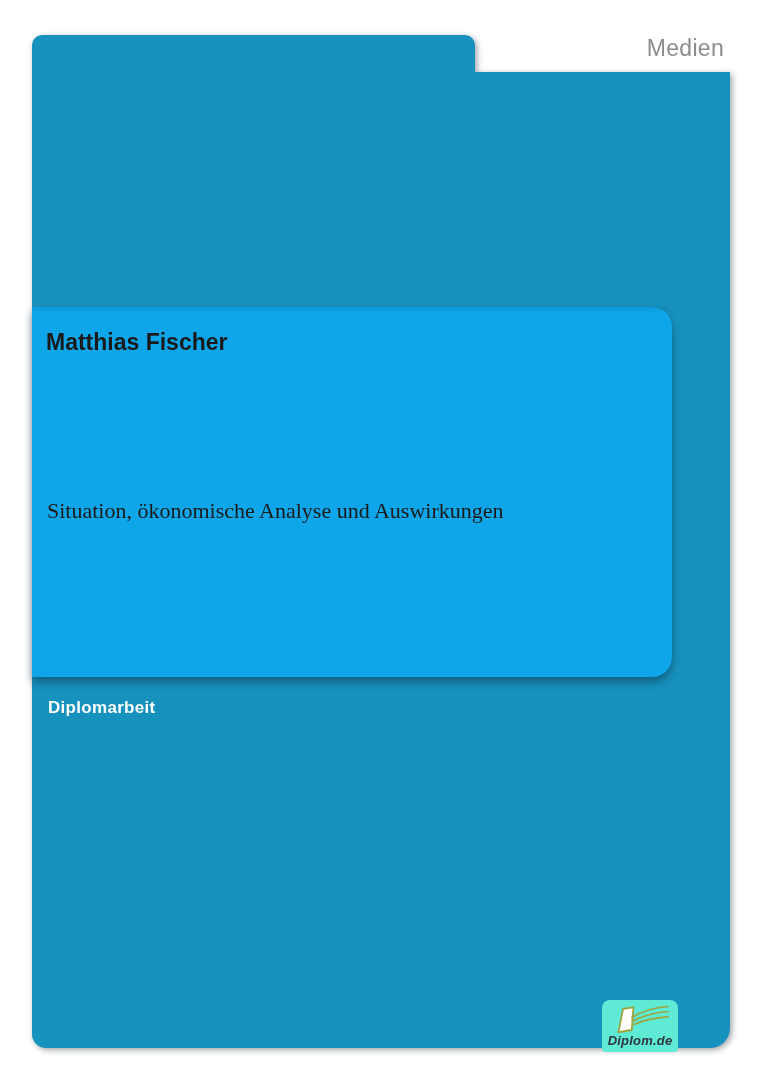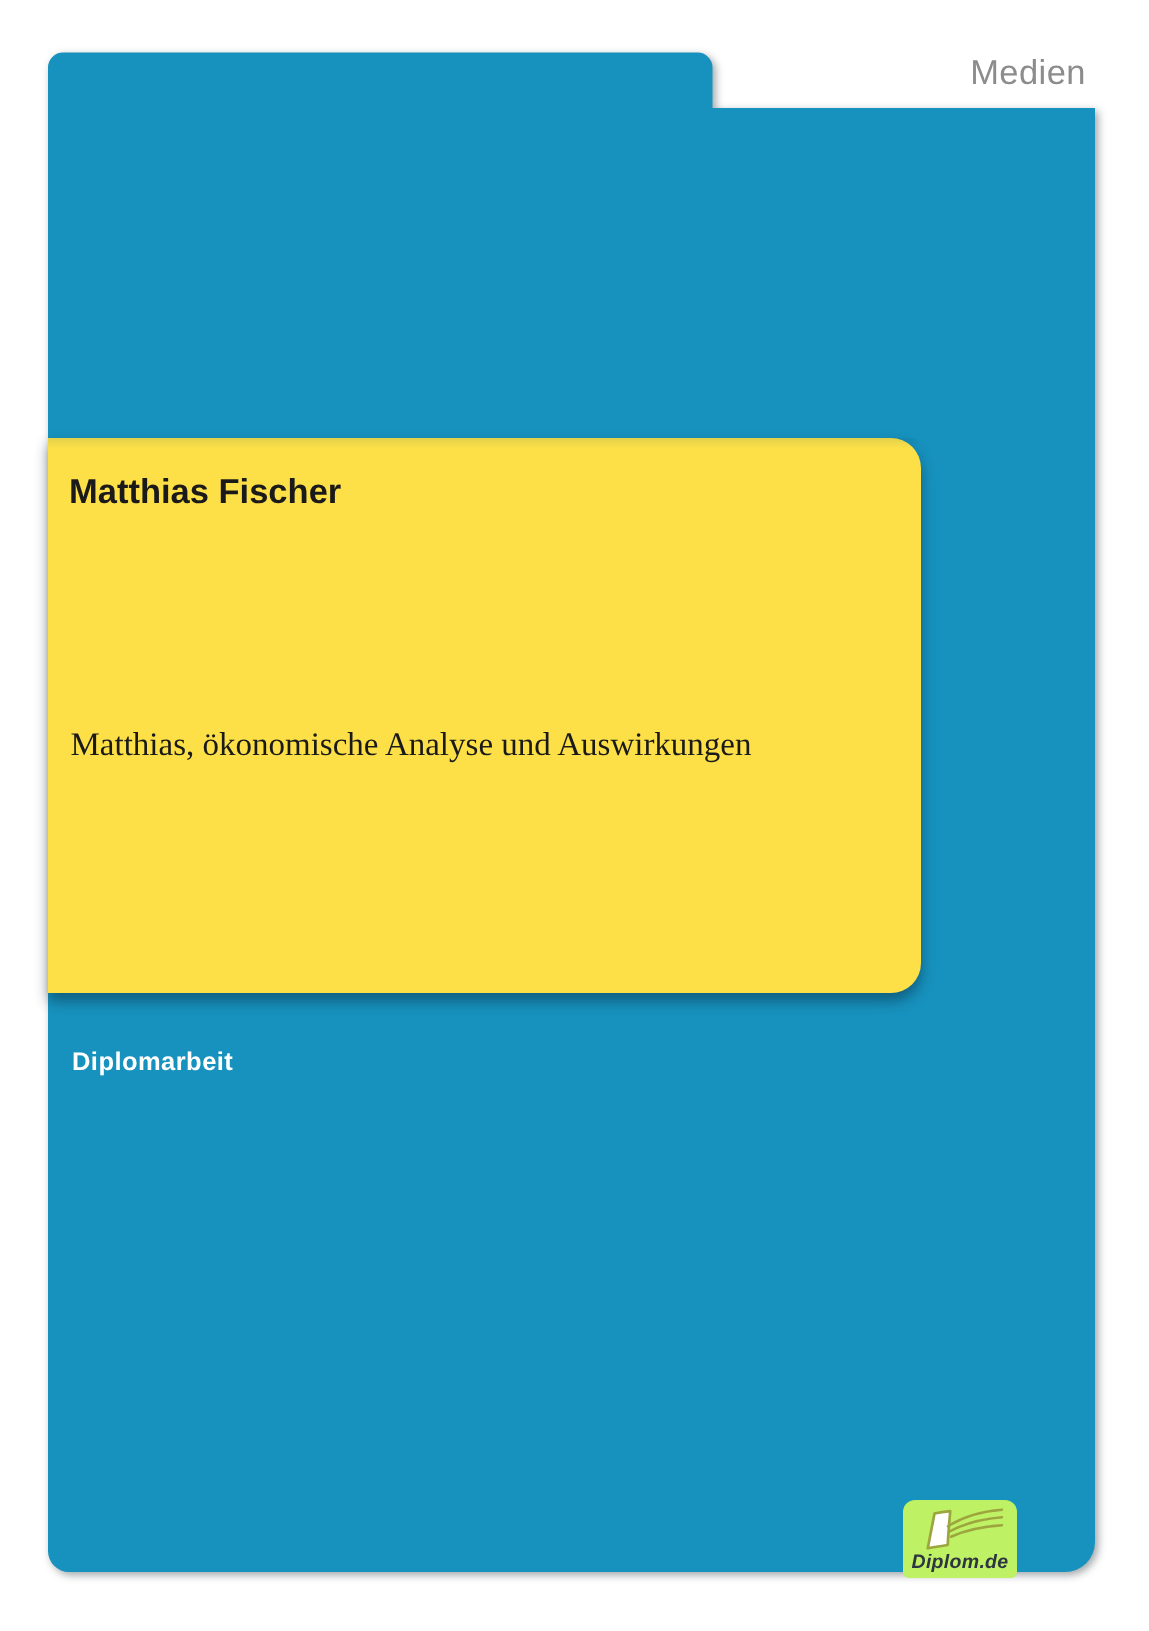--- a/index.html
+++ b/index.html
@@ -44,23 +44,23 @@
     right: 42px;
     font-size: 23px;
     line-height: 1.1;
     color: var(--category_gray, #8C8C8C);
     letter-spacing: 0.3px;
   }
 
   
   .card {
     position: absolute;
-    left: 32px; top: 292px;
-    width: 582px; height: 370px;
-    background: #fde047;
+    left: 32px; top: 307px;
+    width: 640px; height: 370px;
+    background: #0ea5e9;
     border-radius: 0 20px 20px 0;
     box-shadow: 0 5px 9px rgba(8, 30, 50, 0.45);
   }
   .card::before {
     content: "";
     position: absolute;
     left: 0; top: 0;
     width: 100%; height: 7px;
     background: linear-gradient(rgba(0, 70, 100, 0.10), rgba(0, 70, 100, 0));
     border-radius: 0 20px 0 0;
@@ -99,21 +99,21 @@
     font-weight: bold;
     letter-spacing: 0.3px;
     color: #ffffff;
   }
 
   
   .logo-box {
     position: absolute;
     left: 602px; top: 1000px;
     width: 76px; height: 52px;
-    background: #bef264;
+    background: #5eead4;
     border-radius: 8px 8px 4px 4px;
     display: flex;
     flex-direction: column;
     align-items: center;
     justify-content: flex-start;
   }
   .logo-box svg {
     display: block;
     margin-top: 3px;
   }
@@ -133,21 +133,21 @@
 
   <div class="folder-wrap">
     <div class="folder-tab"></div>
     <div class="folder-body"></div>
   </div>
 
   <div class="category">Medien</div>
 
   <div class="card">
     <div class="author">Matthias Fischer</div>
-    <div class="subtitle">Matthias, ökonomische Analyse und Auswirkungen</div>
+    <div class="subtitle">Situation, ökonomische Analyse und Auswirkungen</div>
   </div>
 
   <div class="doc-type">Diplomarbeit</div>
 
   <div class="logo-box">
     <svg width="60" height="32" viewBox="0 0 60 32" xmlns="http://www.w3.org/2000/svg">
       <path d="M13,6 C17,5.2 20,4.8 23.5,4.4 C22.8,12 22.2,19.5 21.8,27 C17,27.7 12.5,28.4 8.5,29.2 C10,21.5 11.5,13.5 13,6 Z" fill="#ffffff" stroke="#9DA63E" stroke-width="1.8" stroke-linejoin="round"></path>
       <path d="M22,14.5 C33,7.5 45,4.5 58,3.5" fill="none" stroke="#9DA63E" stroke-width="1.7" stroke-linecap="round"></path>
       <path d="M23,18 C34,12 46,9.5 58,8.5" fill="none" stroke="#9DA63E" stroke-width="1.7" stroke-linecap="round"></path>
       <path d="M24,21.5 C35,16.5 47,14.5 58,13.8" fill="none" stroke="#9DA63E" stroke-width="1.7" stroke-linecap="round"></path>

